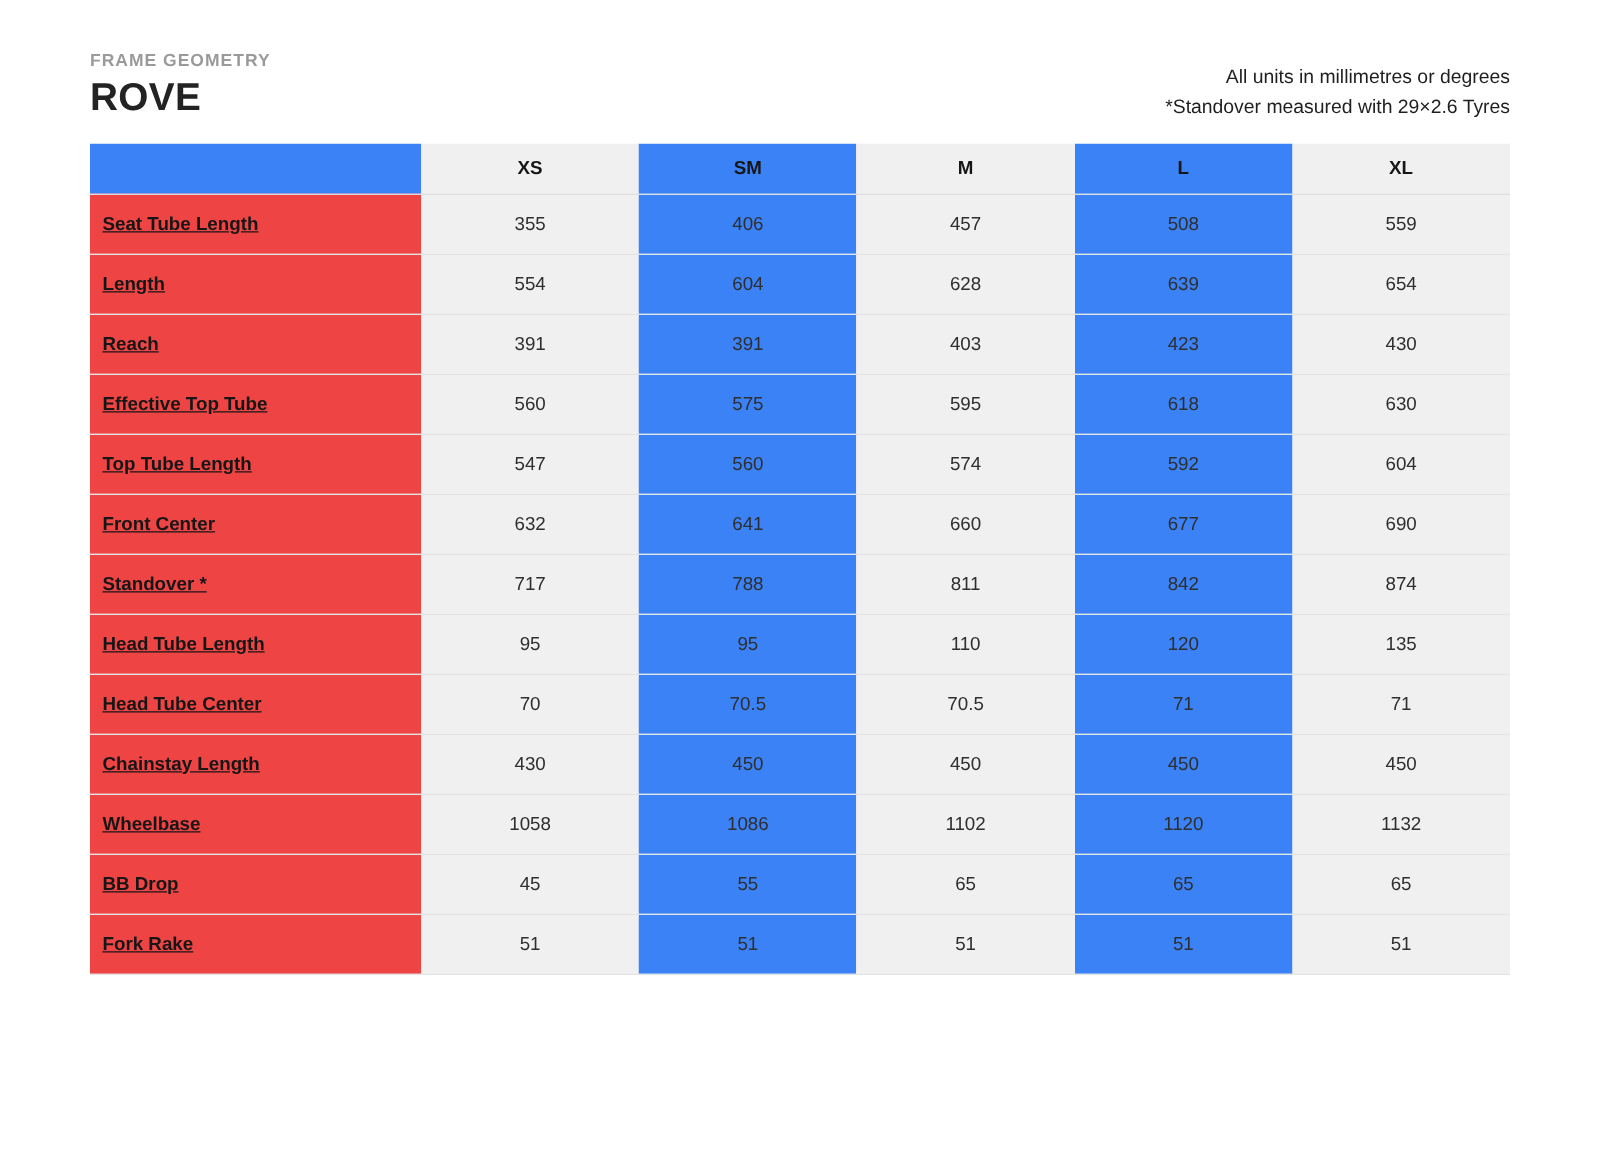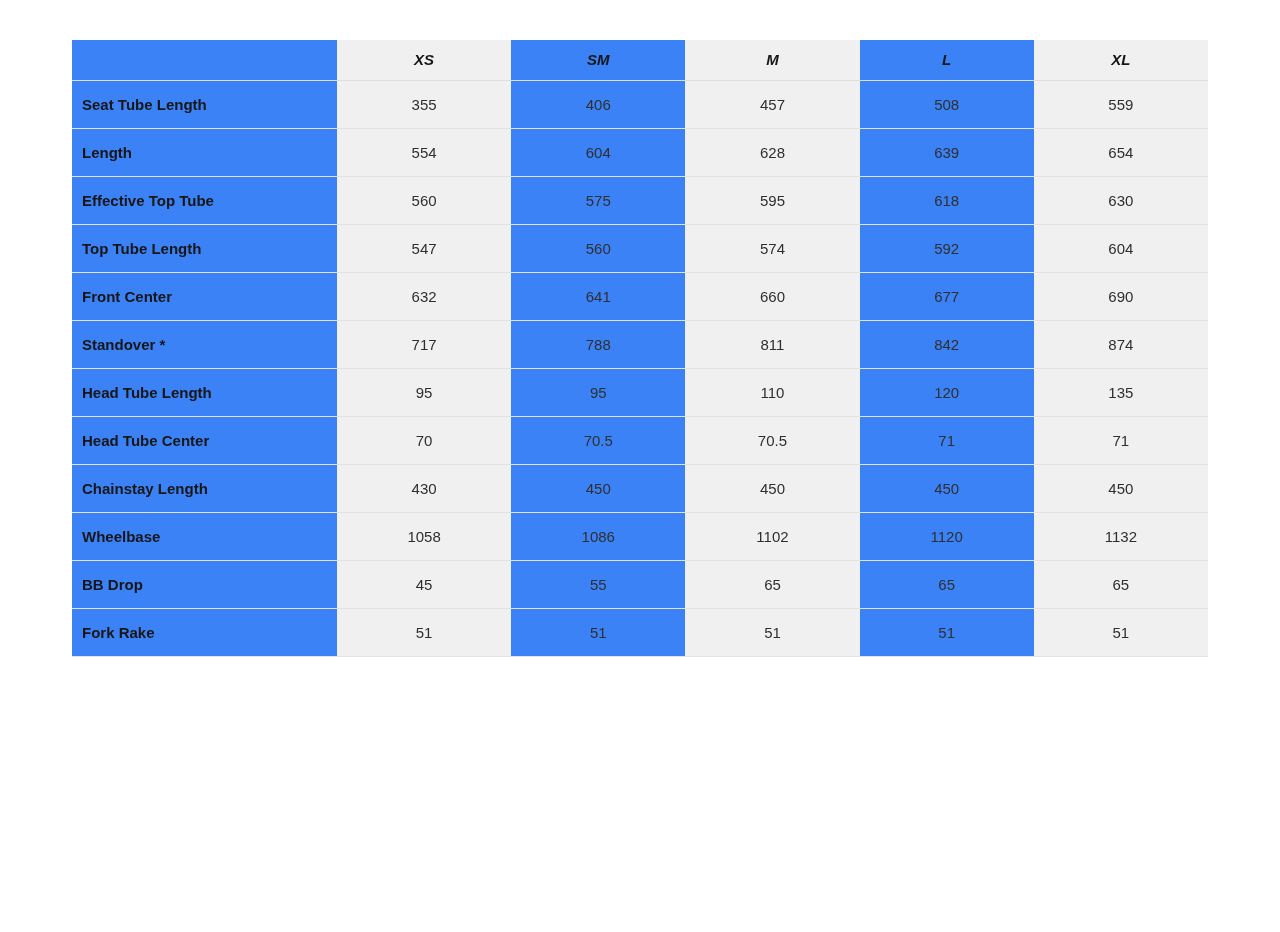--- a/index.html
+++ b/index.html
@@ -49,53 +49,63 @@
   table.geo col.label-col { width: 265px; }
   table.geo col.size-col { width: 174.2px; }
   table.geo thead th {
     height: 40px;
     font-size: 15px;
     font-weight: 700;
     color: #161616;
     text-align: center;
     vertical-align: middle;
     border-bottom: 1px solid #dedede;
-    font-style: italic;
   }
   table.geo thead th.label-head {
     border-bottom: 1px solid #dedede;
   }
   table.geo tbody th.row-label {
     height: 48px;
     text-align: left;
     vertical-align: middle;
     font-size: 15px;
     font-weight: 700;
     color: #161616;
     padding-left: 10px;
     border-bottom: 1px solid #e3e3e3;
-    background: #3b82f6;
+    background: #ef4444;
+    text-decoration: underline;
   }
   table.geo tbody td.value {
     height: 48px;
     text-align: center;
     vertical-align: middle;
     font-size: 15px;
     font-weight: 400;
     color: #2f2f2f;
     border-bottom: 1px solid #e3e3e3;
   }
   .striped { background: #f0f0f0; }
   .plain { background: #3b82f6; }
 </style>
 </head>
 <body>
 
 <div class="page">
 
+  <div class="top-bar">
+    <div>
+      <div class="eyebrow">FRAME GEOMETRY</div>
+      <div class="page-title">ROVE</div>
+    </div>
+    <div class="notes">
+      <div>All units in millimetres or degrees</div>
+      <div>*Standover measured with 29×2.6 Tyres</div>
+    </div>
+  </div>
 
   <table class="geo">
     <colgroup>
         <col class="label-col">
         <col class="size-col">
         <col class="size-col">
         <col class="size-col">
         <col class="size-col">
         <col class="size-col">
       </colgroup>
@@ -120,20 +130,28 @@
         </tr>
         <tr>
           <th class="row-label">Length</th>
           <td class="value striped">554</td>
           <td class="value plain">604</td>
           <td class="value striped">628</td>
           <td class="value plain">639</td>
           <td class="value striped">654</td>
         </tr>
         <tr>
+          <th class="row-label">Reach</th>
+          <td class="value striped">391</td>
+          <td class="value plain">391</td>
+          <td class="value striped">403</td>
+          <td class="value plain">423</td>
+          <td class="value striped">430</td>
+        </tr>
+        <tr>
           <th class="row-label">Effective Top Tube</th>
           <td class="value striped">560</td>
           <td class="value plain">575</td>
           <td class="value striped">595</td>
           <td class="value plain">618</td>
           <td class="value striped">630</td>
         </tr>
         <tr>
           <th class="row-label">Top Tube Length</th>
           <td class="value striped">547</td>

